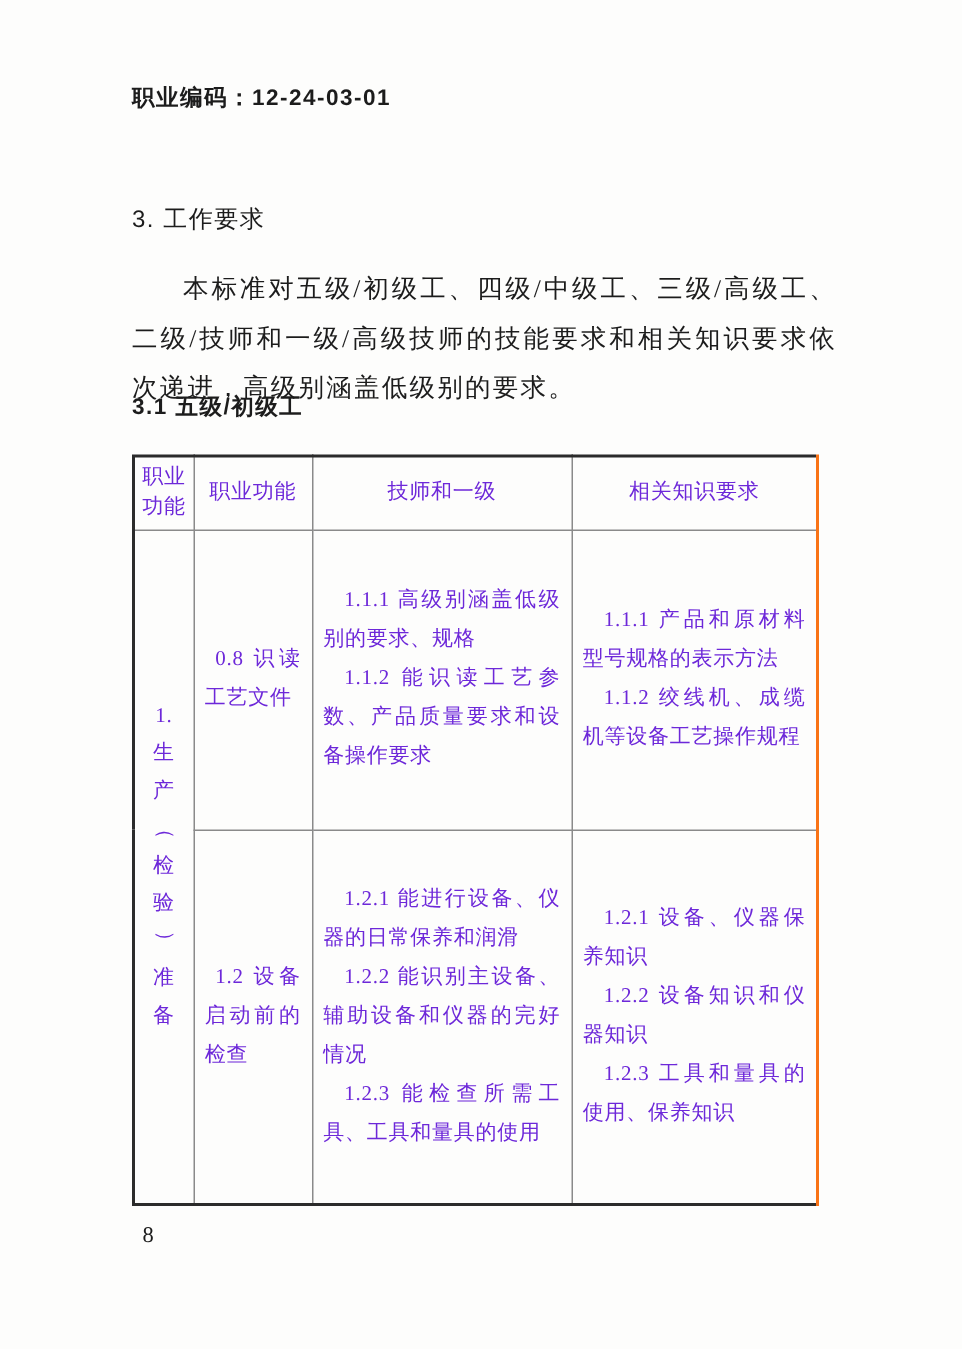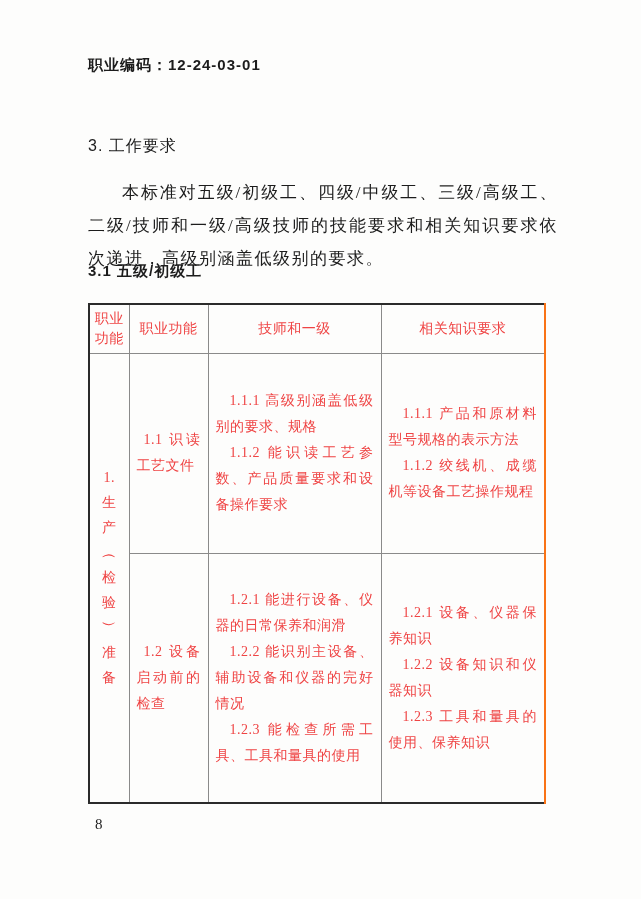--- a/index.html
+++ b/index.html
@@ -26,21 +26,21 @@
     text-indent:2em;text-align:justify;letter-spacing:1.5px;margin:0;
   }
   .h-sub{
     position:absolute;left:88px;top:262px;
     font-family:"Liberation Sans", sans-serif;
     font-weight:bold;font-size:15px;letter-spacing:1px;margin:0;
   }
   table.req{
     position:absolute;left:88px;top:303px;
     width:456px;border-collapse:collapse;table-layout:fixed;
-    font-size:14px;color:#ef4444;
+    font-size:14px;color:#6d28d9;
   }
   table.req td,table.req th{
     border:1px solid #8a8a8a;
     vertical-align:middle;
     font-weight:normal;
     padding:4px 7px;
     line-height:26px;
     letter-spacing:0.5px;
   }
   table.req{border:2px solid #2b2b2b;}
@@ -100,21 +100,21 @@
           <span>产</span>
           <span class="rot">（</span>
           <span>检</span>
           <span>验</span>
           <span class="rot">）</span>
           <span>准</span>
           <span>备</span>
         </div>
       </td>
       <td class="work">
-        <p class="wc">1.1 识读工艺文件</p>
+        <p class="wc">0.8 识读工艺文件</p>
       </td>
       <td class="cell-items">
         <p>1.1.1 高级别涵盖低级别的要求、规格</p>
         <p>1.1.2 能识读工艺参数、产品质量要求和设备操作要求</p>
       </td>
       <td class="cell-items outer-r">
         <p>1.1.1 产品和原材料型号规格的表示方法</p>
         <p>1.1.2 绞线机、成缆机等设备工艺操作规程</p>
       </td>
     </tr>

